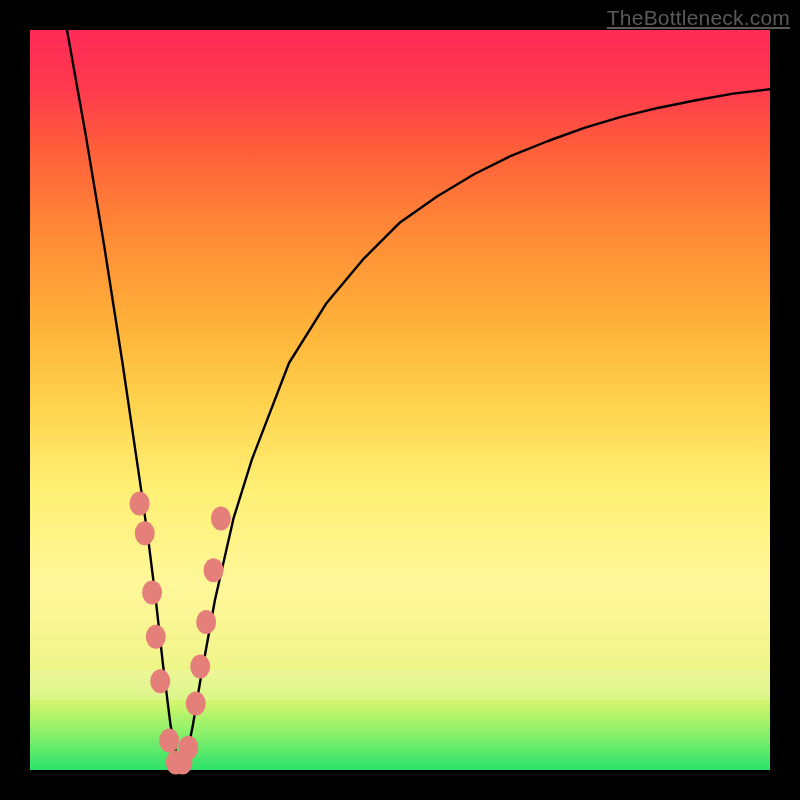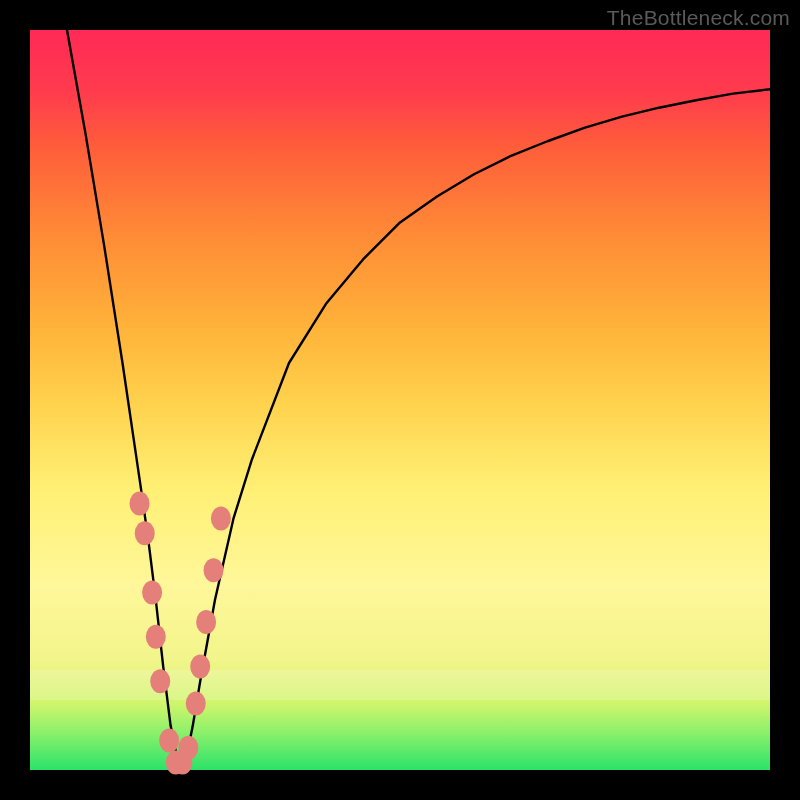--- a/index.html
+++ b/index.html
@@ -48,20 +48,21 @@
     background: rgba(255,255,255,0.18);
   }
   .watermark {
     position: absolute;
     top: 6px;
     right: 10px;
     color: #5a5a5a;
     font-size: 21px;
     letter-spacing: 0.2px;
     user-select: none;
+    text-decoration: underline;
   }
   svg.curve {
     position: absolute;
     left: 0; top: 0;
     width: 740px; height: 740px;
     overflow: visible;
   }
 </style>
 </head>
 <body>

